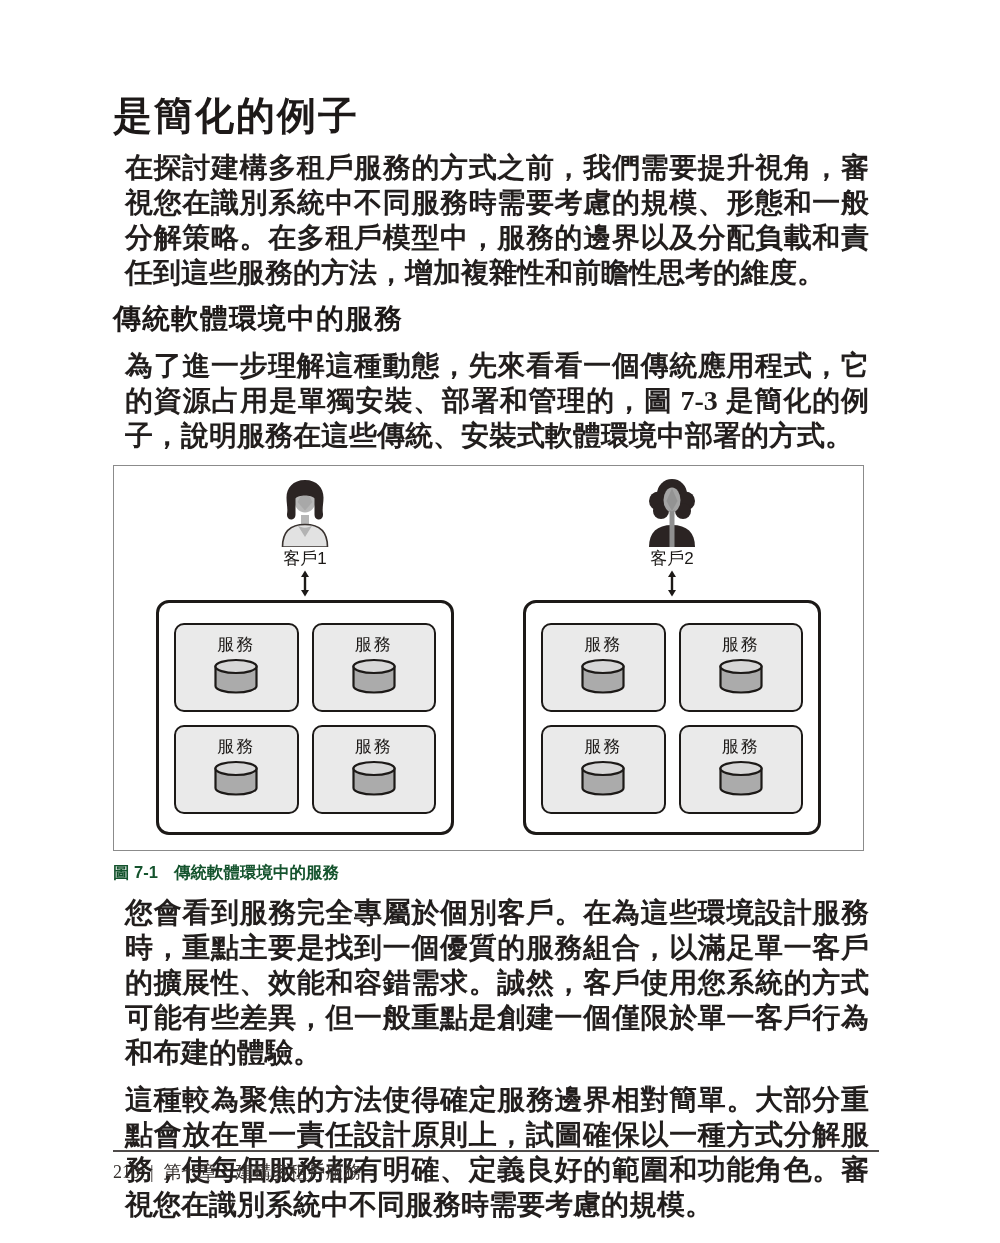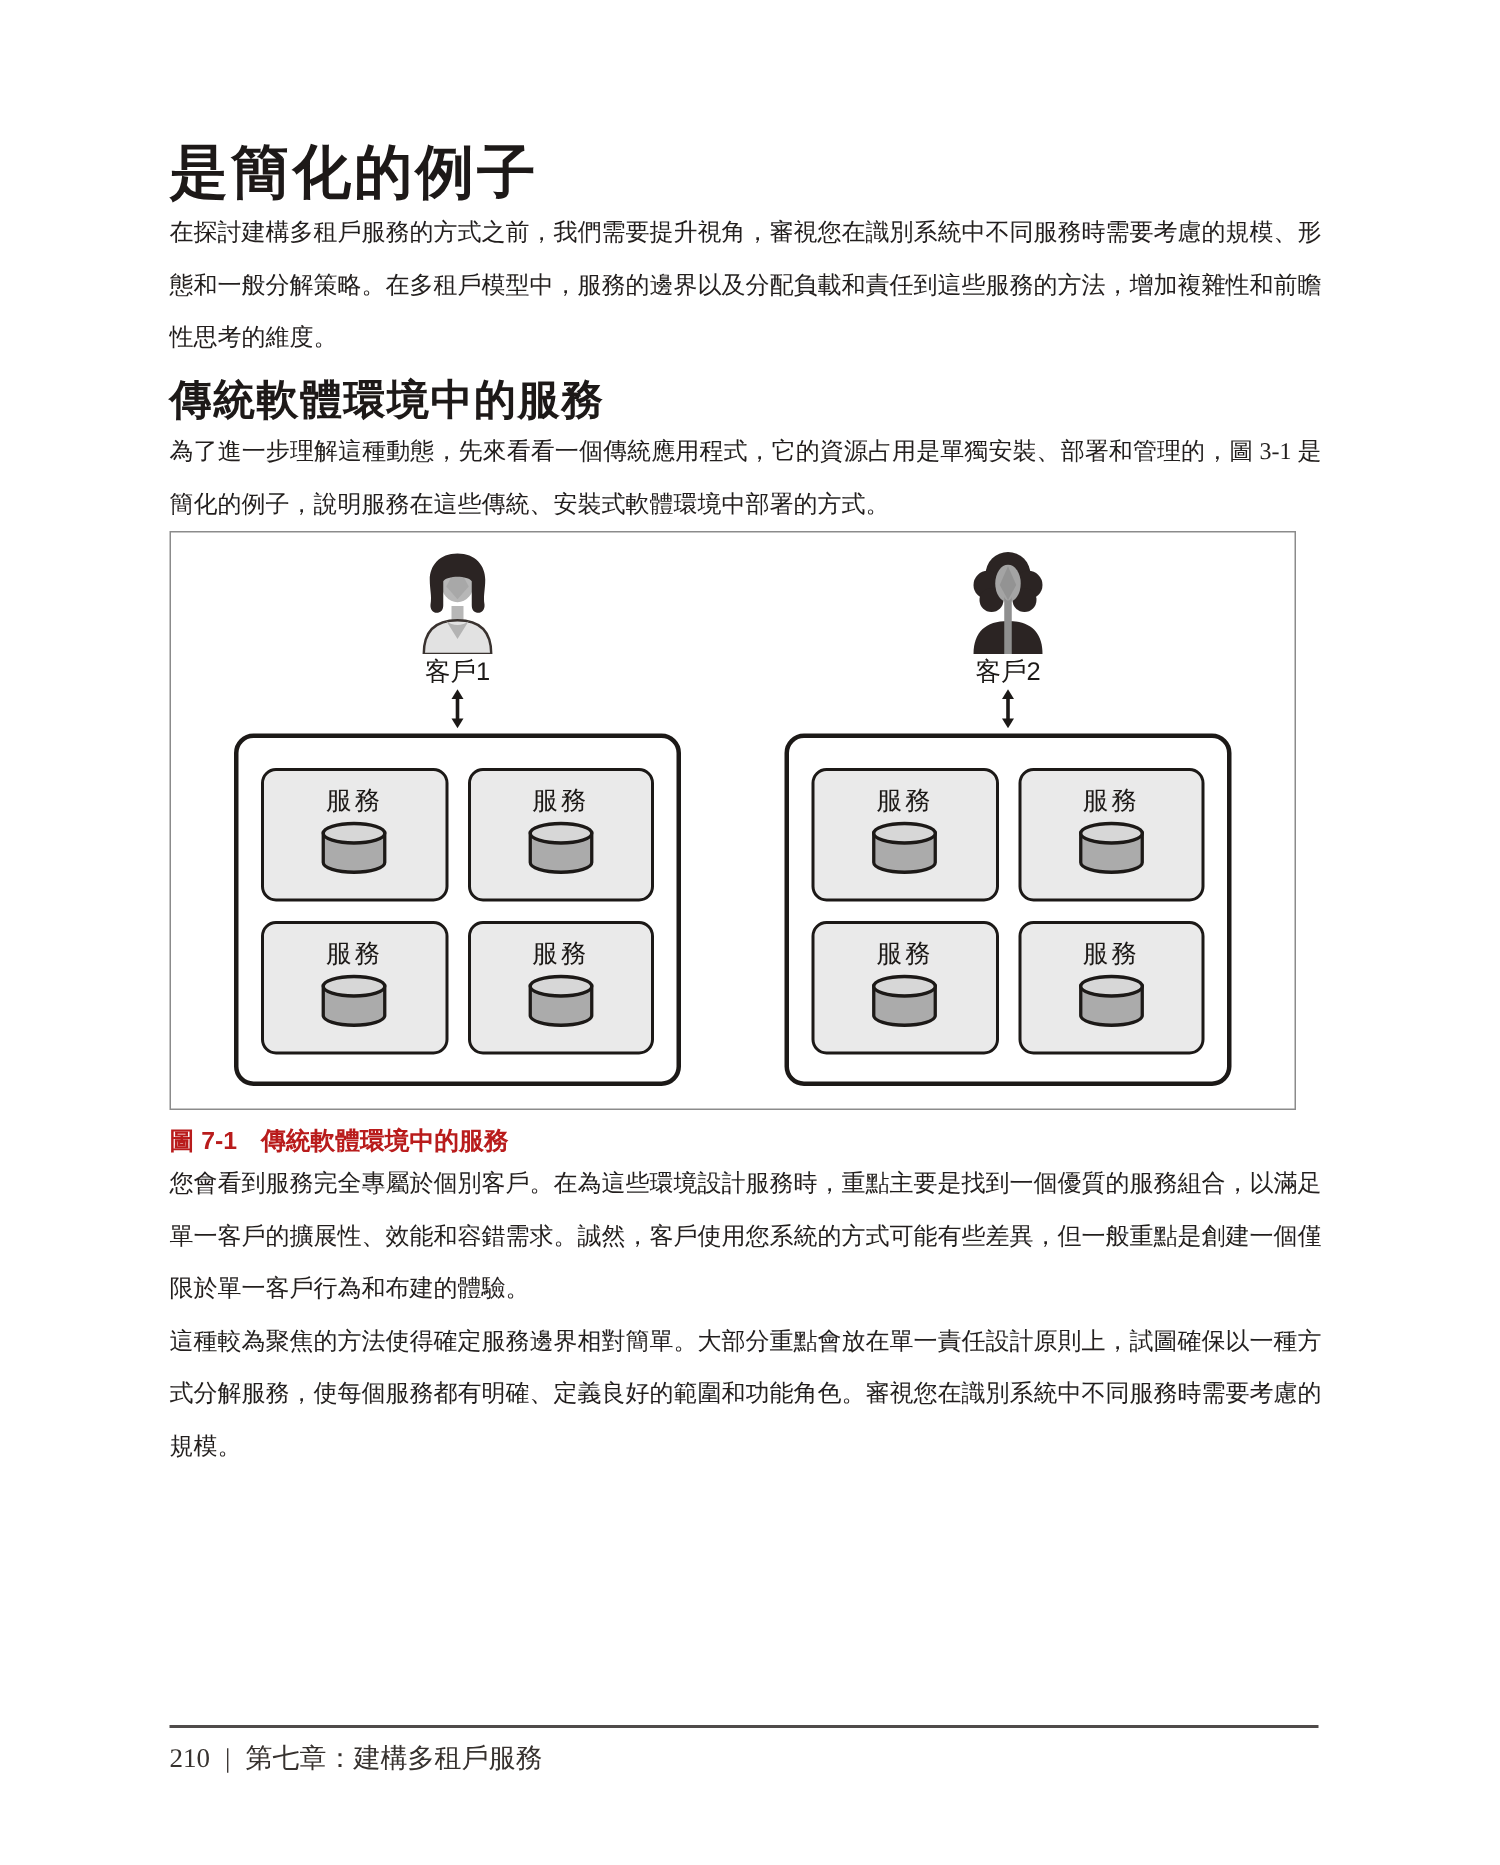--- a/index.html
+++ b/index.html
@@ -21,25 +21,26 @@
   .title {
     margin: 94px 0 0 0;
     font-family: "Liberation Sans", sans-serif;
     font-weight: 900;
     font-size: 39px;
     line-height: 44px;
     letter-spacing: 2px;
     color: #1d1918;
   }
   p.body-par {
-    margin: 0;
-    font-size: 16px;
+    margin: 12px;
+    font-size: 28px;
     line-height: 35px;
     text-align: justify;
     color: #221e1d;
+    font-weight: bold;
   }
   .p1 { margin-top: 20px; }
   .section-heading {
     margin: 7px 0 0 0;
     font-family: "Liberation Sans", sans-serif;
     font-weight: 900;
     font-size: 28px;
     line-height: 34px;
     letter-spacing: 1px;
     color: #1d1918;
@@ -106,21 +107,21 @@
     color: #1c1917;
   }
   .cyl-svg { width: 46px; height: 36px; margin-top: 3px; display: block; }
 
   .figure-caption {
     margin: 10px 0 0 0;
     font-family: "Liberation Sans", sans-serif;
     font-weight: bold;
     font-size: 16.5px;
     line-height: 22px;
-    color: #b91c1c;
+    color: #14532d;
   }
   .figure-caption .cap-label { margin-right: 16px; }
 
   .p3 { margin-top: 37px; }
   .p4 { margin-top: 13px; }
 
   
   .page-footer {
     position: absolute;
     left: 113px;
@@ -139,21 +140,21 @@
 
 <div class="page">
   <div class="content">
 
     <h1 class="title">是簡化的例子</h1>
 
     <p class="body-par p1">在探討建構多租戶服務的方式之前，我們需要提升視角，審視您在識別系統中不同服務時需要考慮的規模、形態和一般分解策略。在多租戶模型中，服務的邊界以及分配負載和責任到這些服務的方法，增加複雜性和前瞻性思考的維度。</p>
 
     <h2 class="section-heading">傳統軟體環境中的服務</h2>
 
-    <p class="body-par p2">為了進一步理解這種動態，先來看看一個傳統應用程式，它的資源占用是單獨安裝、部署和管理的，圖 3-1 是簡化的例子，說明服務在這些傳統、安裝式軟體環境中部署的方式。</p>
+    <p class="body-par p2">為了進一步理解這種動態，先來看看一個傳統應用程式，它的資源占用是單獨安裝、部署和管理的，圖 7-3 是簡化的例子，說明服務在這些傳統、安裝式軟體環境中部署的方式。</p>
 
     <div class="figure-frame">
 
       <div class="client-group">
         <svg class="person-svg" viewBox="0 0 52 68" aria-hidden="true">
           <ellipse cx="26" cy="20.5" rx="11" ry="13" fill="#b7b7b7"></ellipse>
           <path d="M26 9 L18.5 23 L26 31.5 L33.5 23 Z" fill="#a8a8a8"></path>
           <rect x="22" y="36" width="8" height="10" fill="#b7b7b7"></rect>
           <path d="M26 1 C14 1 7.5 9 7.5 18.5 C7.5 25 9 29.5 8 35 C7.6 38.5 10 41 13 40.5 C15.5 40 16.5 38 16.5 35.5 L16.5 19.5 C19 15.5 33 15.5 35.5 19.5 L35.5 35.5 C35.5 38 36.5 40 39 40.5 C42 41 44.4 38.5 44 35 C43 29.5 44.5 25 44.5 18.5 C44.5 9 38 1 26 1 Z" fill="#2b2423"></path>
           <path d="M3.5 68 C3.5 53 11 45.5 26 45.5 C41 45.5 48.5 53 48.5 68 Z" fill="#e2e2e2" stroke="#39322f" stroke-width="1.6"></path>

